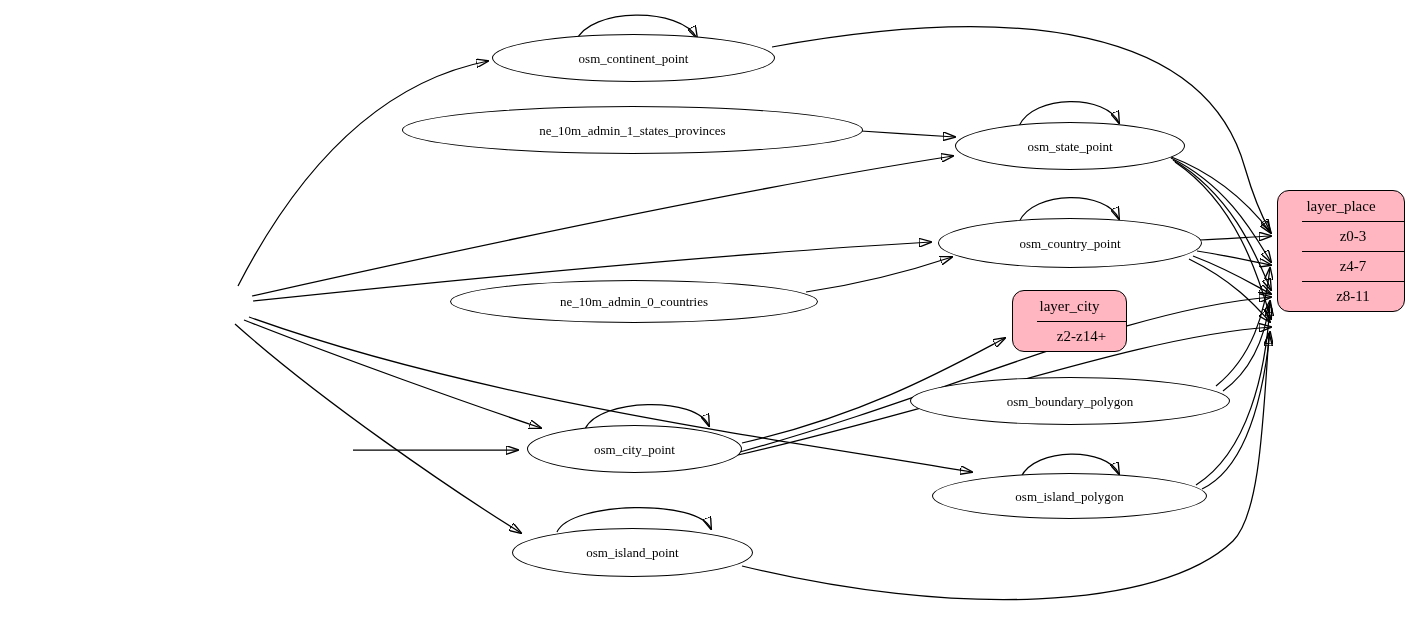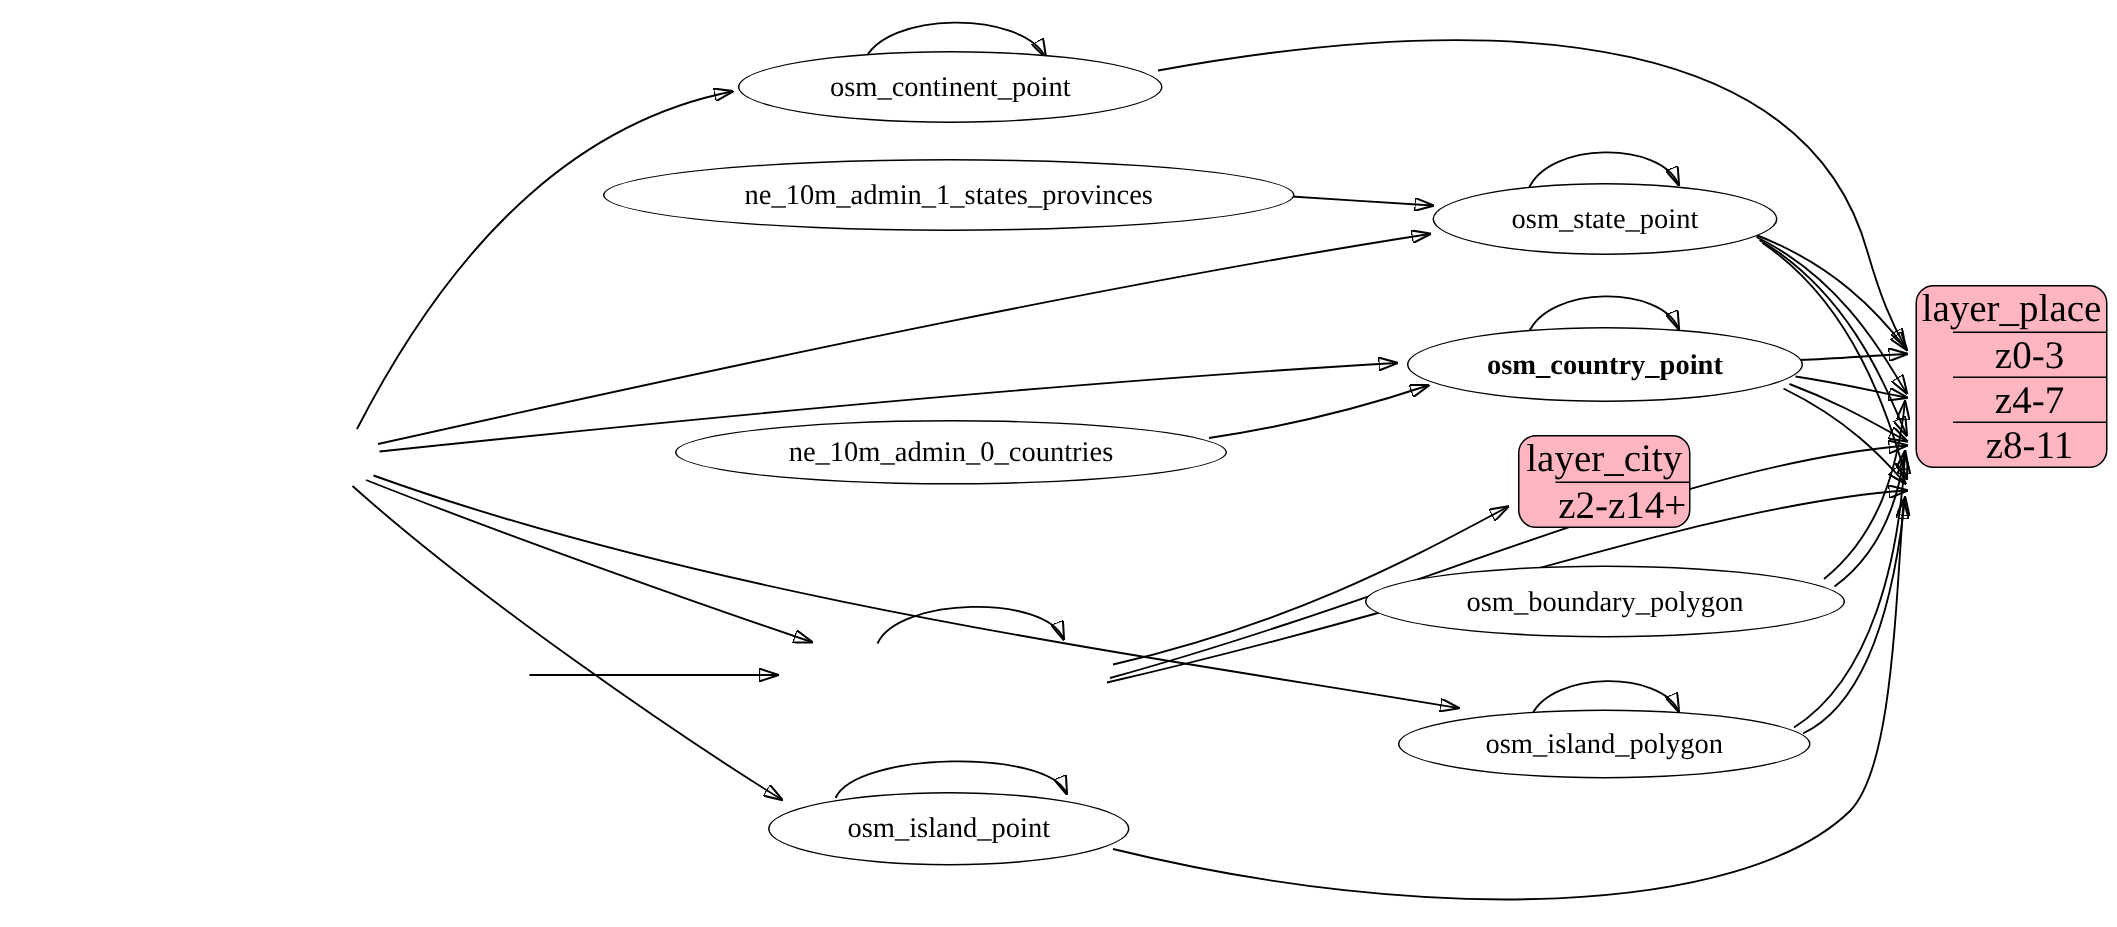--- a/index.html
+++ b/index.html
@@ -12,33 +12,33 @@
     overflow:hidden;
   }
   #edges{position:absolute;left:0;top:0;z-index:1;}
   #edges path{fill:none;stroke:#000;stroke-width:1.25px;}
   .ellipse{
     position:absolute;z-index:2;
     background:#ffffff;
     border:1.4px solid #000;
     border-radius:50%;
     display:flex;align-items:center;justify-content:center;
-    font-size:19px;line-height:1;
+    font-size:13px;line-height:1;
     white-space:nowrap;
     box-sizing:border-box;
   }
   .record{
     position:absolute;z-index:2;
     background:#ffb6c1;
     border:1.6px solid #000;
     border-radius:12px;
     box-sizing:border-box;
     overflow:hidden;
     text-align:center;
-    font-size:26px;
+    font-size:15px;
   }
   .record .row{
     display:flex;align-items:center;justify-content:center;
     box-sizing:border-box;
     white-space:nowrap;
   }
   .record .row + .row{border-top:1.35px solid #000;margin-left:24px;}
   #layer-place .row{height:30px;}
   #layer-city .row{height:30px;}
 </style>
@@ -98,32 +98,35 @@
   </div>
 
   <div class="ellipse" style="left:402px;top:106px;width:461px;height:48px;">
     <span>ne_10m_admin_1_states_provinces</span>
   </div>
 
   <div class="ellipse" style="left:955px;top:122px;width:230px;height:48px;">
     <span>osm_state_point</span>
   </div>
 
-  <div class="ellipse" style="left:938px;top:218px;width:264px;height:50px;font-weight:bold;">
+  <div class="ellipse" style="left:938px;top:218px;width:264px;height:50px;">
     <span>osm_country_point</span>
   </div>
 
   <div class="ellipse" style="left:450px;top:280px;width:368px;height:43px;">
     <span>ne_10m_admin_0_countries</span>
   </div>
 
   <div class="ellipse" style="left:910px;top:377px;width:320px;height:48px;">
     <span>osm_boundary_polygon</span>
   </div>
 
+  <div class="ellipse" style="left:527px;top:425px;width:215px;height:48px;">
+    <span>osm_city_point</span>
+  </div>
 
 
   <div class="ellipse" style="left:932px;top:473px;width:275px;height:46px;">
     <span>osm_island_polygon</span>
   </div>
 
   <div class="ellipse" style="left:512px;top:528px;width:241px;height:49px;">
     <span>osm_island_point</span>
   </div>
 

